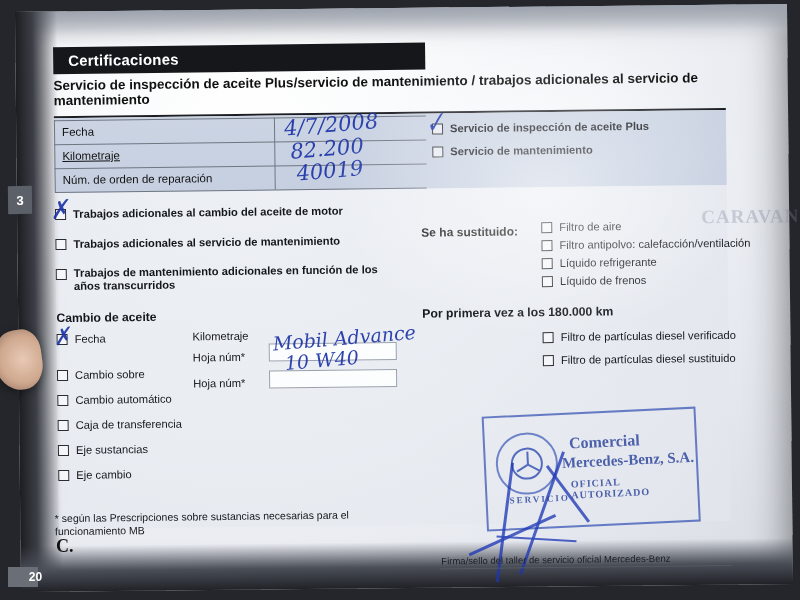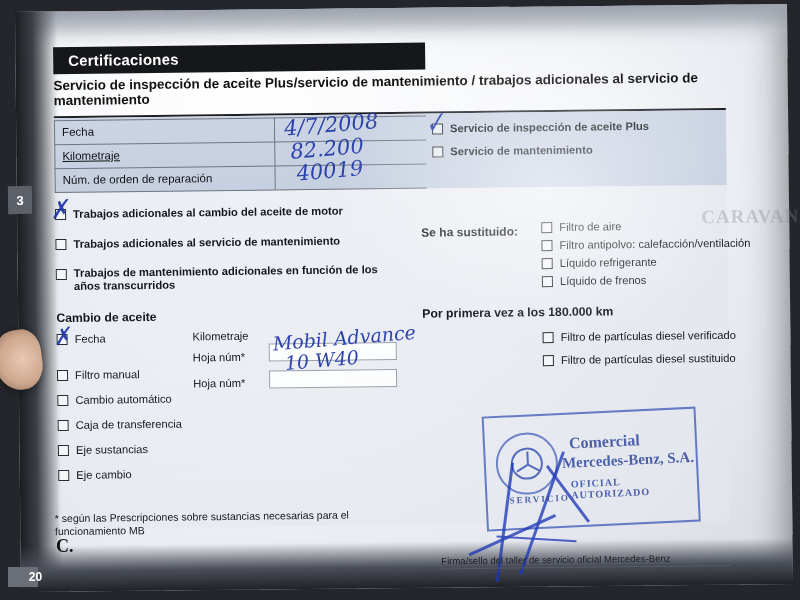--- a/index.html
+++ b/index.html
@@ -265,21 +265,21 @@
     <div class="cb" style="left:512px; top:254px;"></div>
     <div class="lbl" style="left:530px; top:253px;">Líquido de frenos</div>
 
     <div class="lbl big" style="left:26px; top:284px;">Cambio de aceite</div>
 
     <div class="cb" style="left:26px; top:306px;"></div>
     <div class="lbl" style="left:44px; top:305px;">Fecha</div>
     <div class="hw" style="left:22px; top:296px; font-size:22px; transform:rotate(-12deg);">✗</div>
 
     <div class="cb" style="left:26px; top:342px;"></div>
-    <div class="lbl" style="left:44px; top:341px;">Filtro manual</div>
+    <div class="lbl" style="left:44px; top:341px;">Cambio sobre</div>
 
     <div class="cb" style="left:26px; top:367px;"></div>
     <div class="lbl" style="left:44px; top:366px;">Cambio automático</div>
 
     <div class="cb" style="left:26px; top:392px;"></div>
     <div class="lbl" style="left:44px; top:391px;">Caja de transferencia</div>
 
     <div class="cb" style="left:26px; top:417px;"></div>
     <div class="lbl" style="left:44px; top:416px;">Eje sustancias</div>
 

